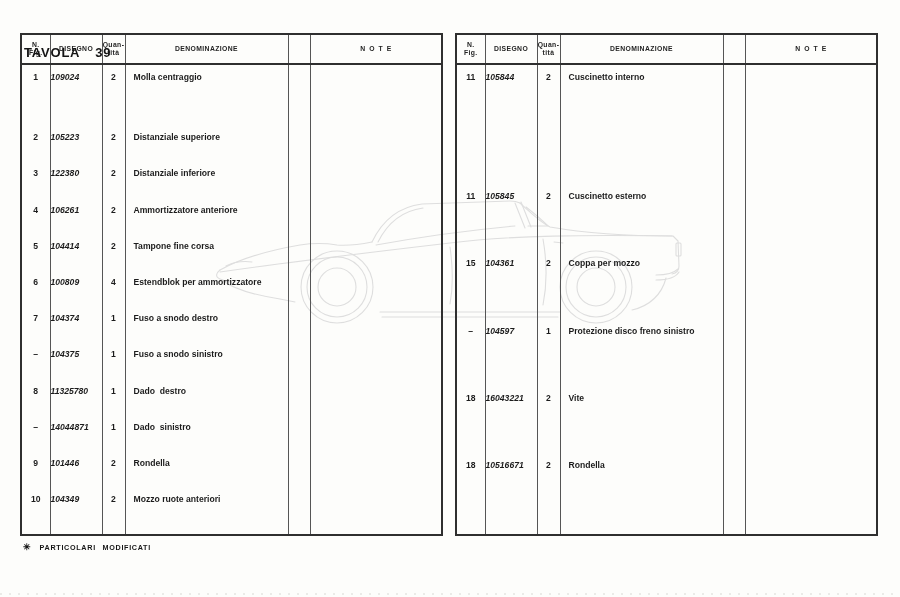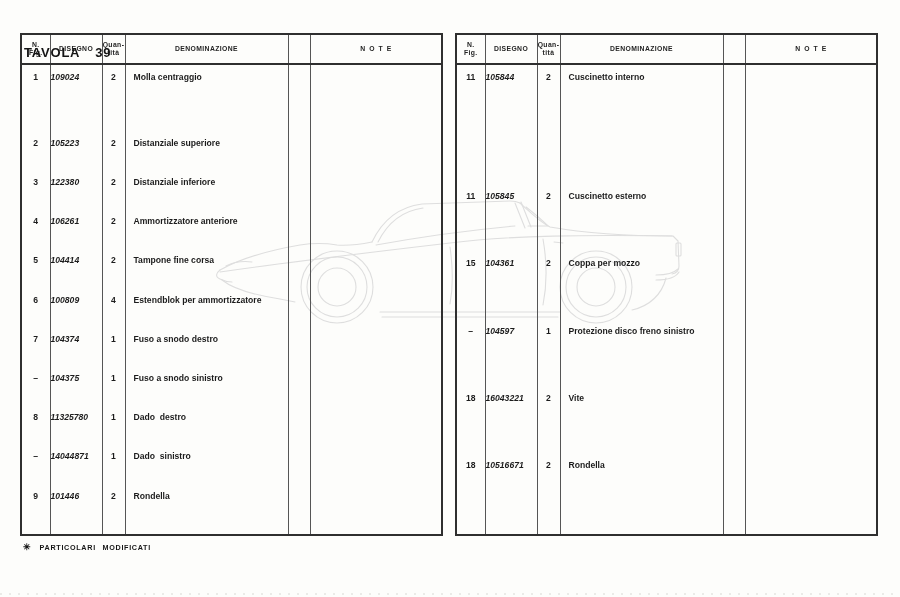--- a/index.html
+++ b/index.html
@@ -245,20 +245,28 @@
     <td></td>
   </tr>
       <tr>
     <td class="c-fig">9</td>
     <td class="c-dis">101446</td>
     <td class="c-qty">2</td>
     <td class="c-den">Rondella</td>
     <td></td>
     <td></td>
   </tr>
+      <tr>
+    <td class="c-fig">10</td>
+    <td class="c-dis">104349</td>
+    <td class="c-qty">2</td>
+    <td class="c-den">Mozzo ruote anteriori</td>
+    <td></td>
+    <td></td>
+  </tr>
     </tbody>
   <tbody class="fill">
     <tr>
       <td></td>
         <td></td>
         <td></td>
       <td></td>
         <td></td>
         <td></td>
     </tr>

